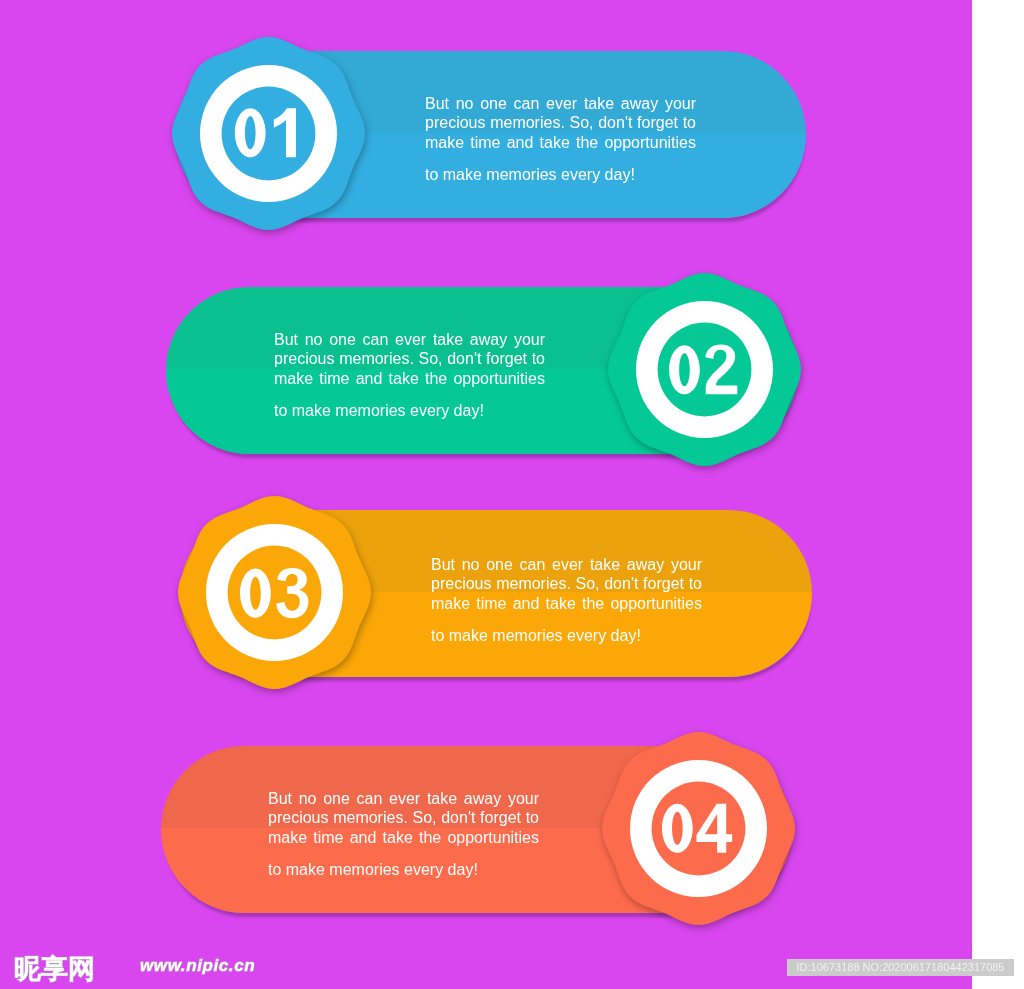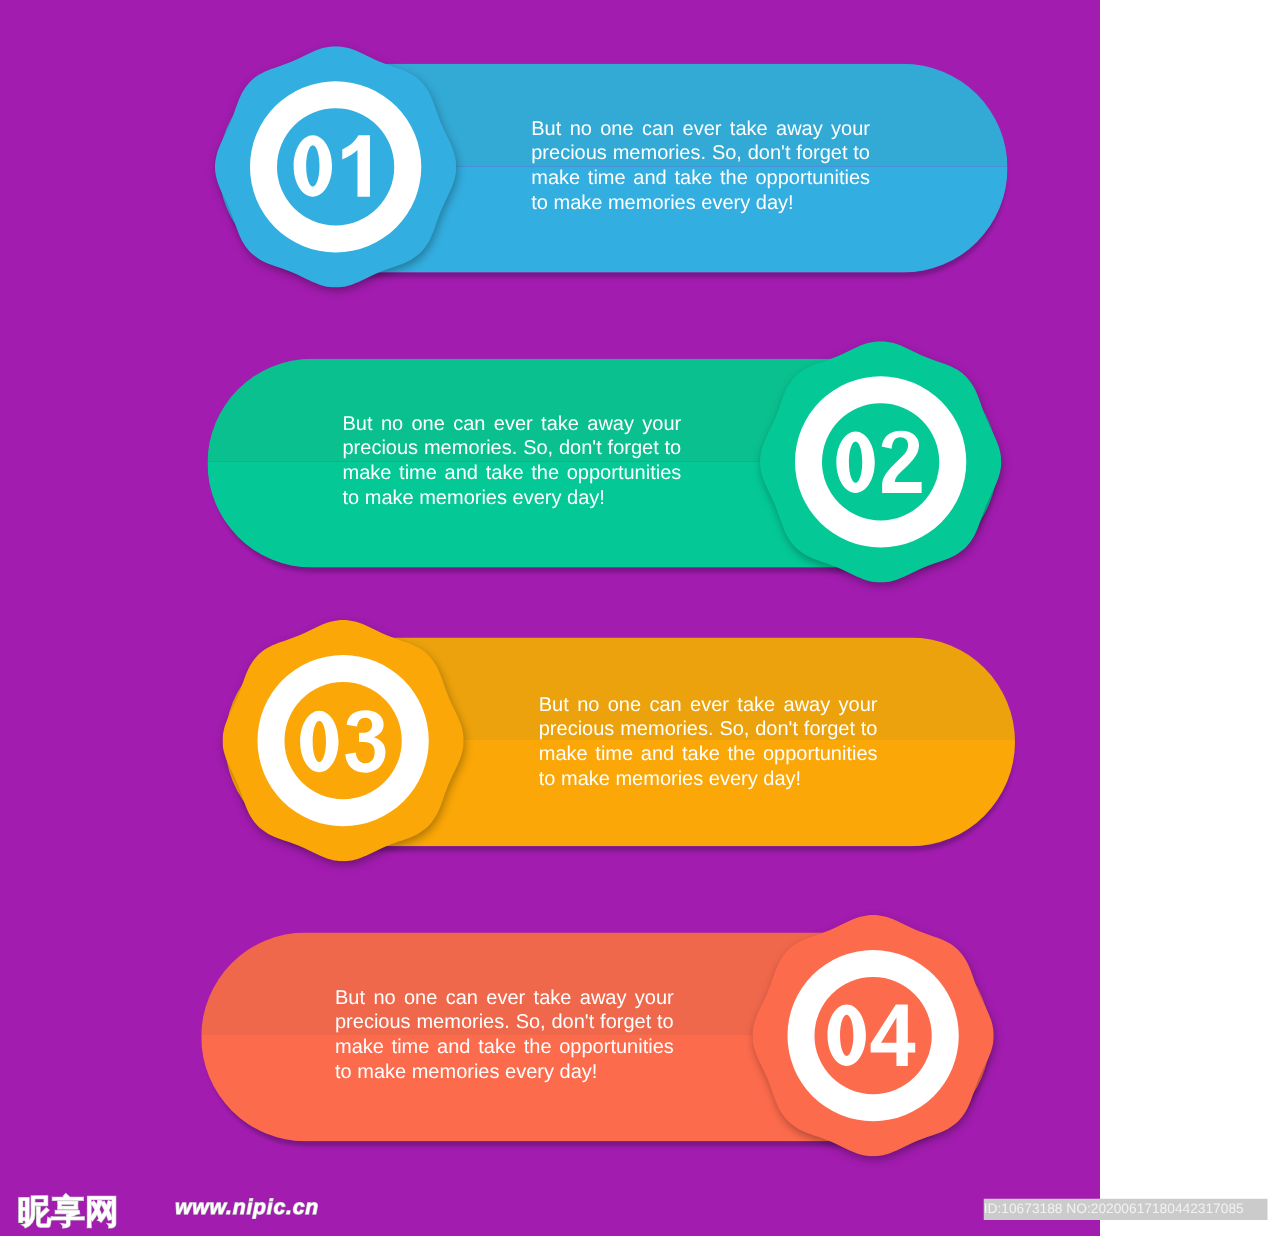--- a/index.html
+++ b/index.html
@@ -1,32 +1,32 @@
 <!DOCTYPE html>
 <html><head>
 <meta charset="utf-8">
 <style>
   html,body{margin:0;padding:0;}
   body{width:1024px;height:989px;background:#ffffff;font-family:"Liberation Sans",sans-serif;overflow:hidden;}
-  .stage{position:relative;width:880px;height:989px;background:#a21caf;}
+  .stage{position:relative;width:972px;height:989px;background:#d946ef;}
   .row{position:absolute;left:0;top:0;}
   .banner{position:absolute;overflow:hidden;box-shadow:1px 6px 3px -2px rgba(10,10,30,0.26);}
   .band-top,.band-bot{position:absolute;left:0;width:100%;top:0;}
   .copy{position:absolute;width:271px;color:#ffffff;font-size:16px;line-height:19.8px;}
   .copy .ln{text-align:justify;text-align-last:justify;white-space:nowrap;}
-  .copy .ln.last{text-align:center;text-align-last:left;}
+  .copy .ln.last{text-align:center;text-align-last:left;margin-top:12px;}
   .badge{position:absolute;}
   .badge-svg{display:block;filter:drop-shadow(1px 3px 3.5px rgba(0,0,0,0.30));}
   .badge-num-value{position:absolute;left:0;top:0;width:0;height:0;overflow:hidden;opacity:0;}
   .watermark{position:absolute;white-space:nowrap;}
   .wm-logo{font-size:27px;font-weight:bold;color:#ffffff;-webkit-text-stroke:1px #c4c4c4;paint-order:stroke fill;vertical-align:middle;font-family:Liberation Mono, monospace;}
   .wm-url{font-size:17px;font-weight:bold;font-style:italic;color:#ffffff;-webkit-text-stroke:1px #c4c4c4;paint-order:stroke fill;
           letter-spacing:0.6px;margin-left:9px;vertical-align:baseline;position:relative;top:-2px;padding-left:36px;}
   .idtag{position:absolute;background:#cbcbcb;color:#f2f2f2;font-size:11px;line-height:17.5px;height:17.5px;width:227px;
-         text-align:left;white-space:nowrap;}
+         text-align:center;white-space:nowrap;}
 </style>
 </head>
 <body>
 
 <div class="stage">
 
   <div class="row">
     <div class="banner" style="left:174.5px;top:50.7px;width:631.5px;height:167.0px;border-radius:83.5px;">
       <div class="band-top" style="height:82.0px;background:#33a9d6;"></div>
       <div class="band-bot" style="top:82.0px;height:85.0px;background:#33aee0;"></div>

